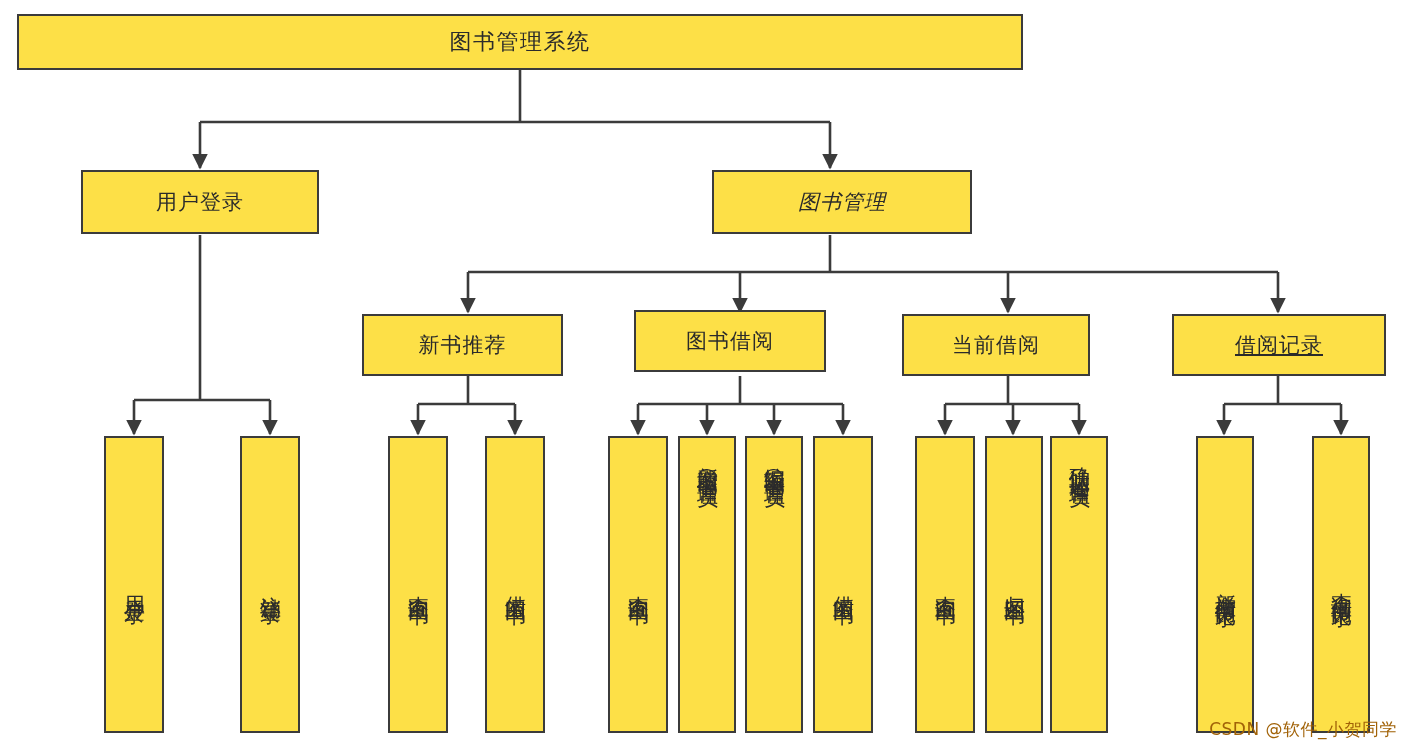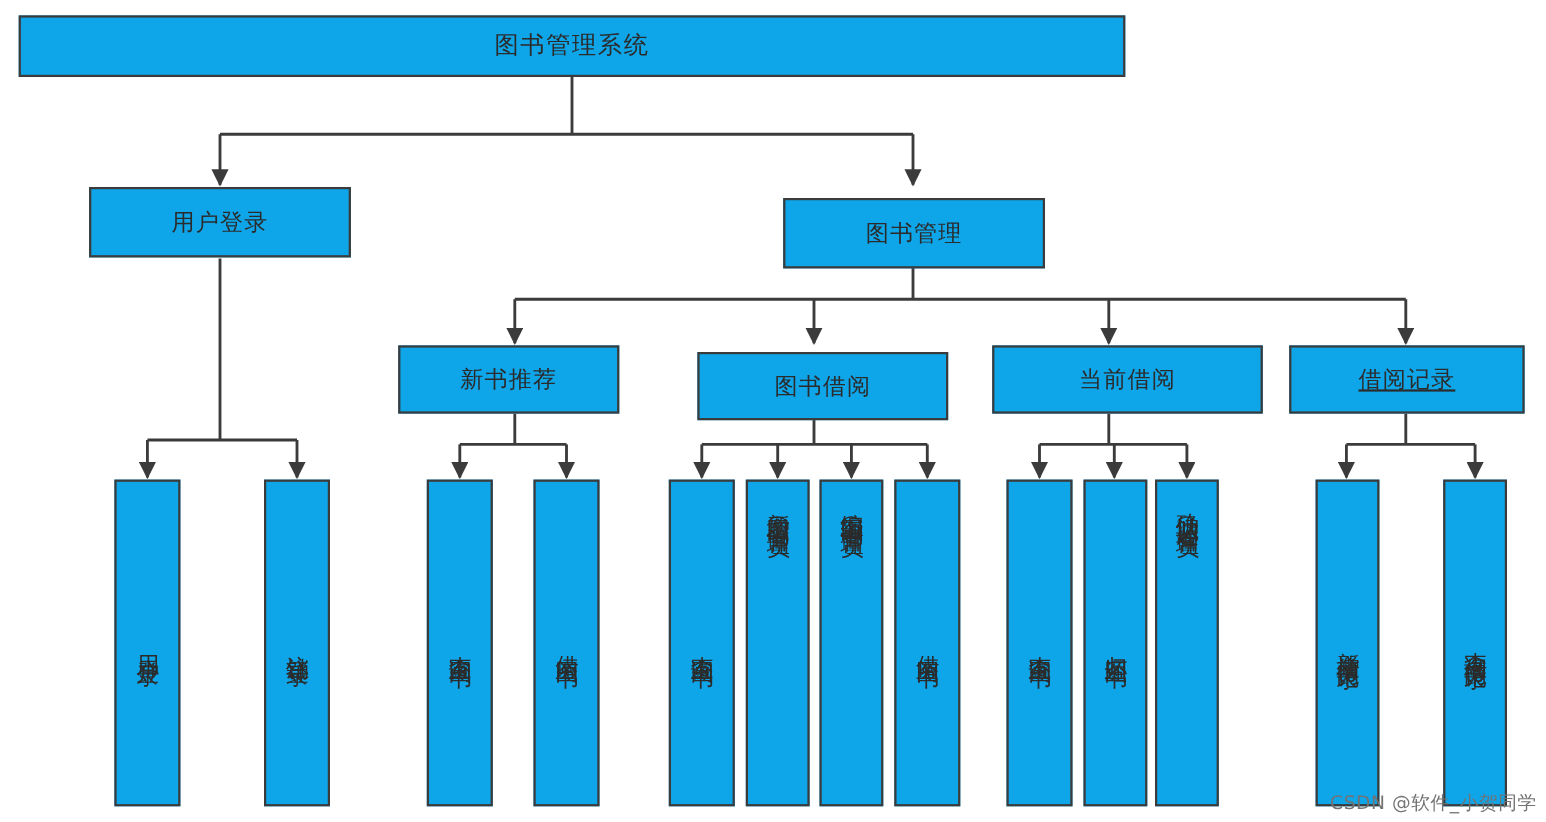--- a/index.html
+++ b/index.html
@@ -23,21 +23,21 @@
     left: 0;
     top: 0;
     width: 1405px;
     height: 747px;
     pointer-events: none;
   }
   .node {
     position: absolute;
     box-sizing: border-box;
     border: 2px solid #3b3b3b;
-    background: #0ea5e9;
+    background: #fde047;
     display: flex;
     align-items: center;
     justify-content: center;
     color: #2b2b2b;
   }
   .node .node-label {
     display: block;
     text-align: center;
     line-height: 1.18;
     color: #2b2b2b;
@@ -68,21 +68,21 @@
   }
   .node.vert.vert-center {
     align-items: center;
     padding-top: 0;
   }
   #watermark {
     position: absolute;
     right: 8px;
     bottom: 6px;
     font-size: 17px;
-    color: #737373;
+    color: #a16207;
     letter-spacing: 0.5px;
     white-space: nowrap;
     user-select: none;
   }
 </style>
 </head>
 <body>
 
 <div id="diagram-root">
 
@@ -138,31 +138,31 @@
     </g>
   </svg>
 
   <div class="node horiz root" style="left:17px; top:14px; width:1006px; height:56px;">
     <span class="node-label">图书管理系统</span>
   </div>
 
   <div class="node horiz" style="left:81px; top:170px; width:238px; height:64px;">
     <span class="node-label">用户登录</span>
   </div>
-  <div class="node horiz" style="left:712px; top:180px; width:238px; height:64px;">
+  <div class="node horiz" style="left:712px; top:170px; width:260px; height:64px;font-style:italic;">
     <span class="node-label">图书管理</span>
   </div>
 
   <div class="node horiz" style="left:362px; top:314px; width:201px; height:62px;">
     <span class="node-label">新书推荐</span>
   </div>
-  <div class="node horiz" style="left:634px; top:320px; width:228px; height:62px;">
+  <div class="node horiz" style="left:634px; top:310px; width:192px; height:62px;">
     <span class="node-label">图书借阅</span>
   </div>
-  <div class="node horiz" style="left:902px; top:314px; width:246px; height:62px;">
+  <div class="node horiz" style="left:902px; top:314px; width:188px; height:62px;">
     <span class="node-label">当前借阅</span>
   </div>
   <div class="node horiz" style="left:1172px; top:314px; width:214px; height:62px;text-decoration:underline;">
     <span class="node-label">借阅记录</span>
   </div>
 
   <div class="node vert vert-center" style="left:104px; top:436px; width:60px; height:297px;">
     <span class="node-label">用户登录</span>
   </div>
   <div class="node vert vert-center" style="left:240px; top:436px; width:60px; height:297px;">

